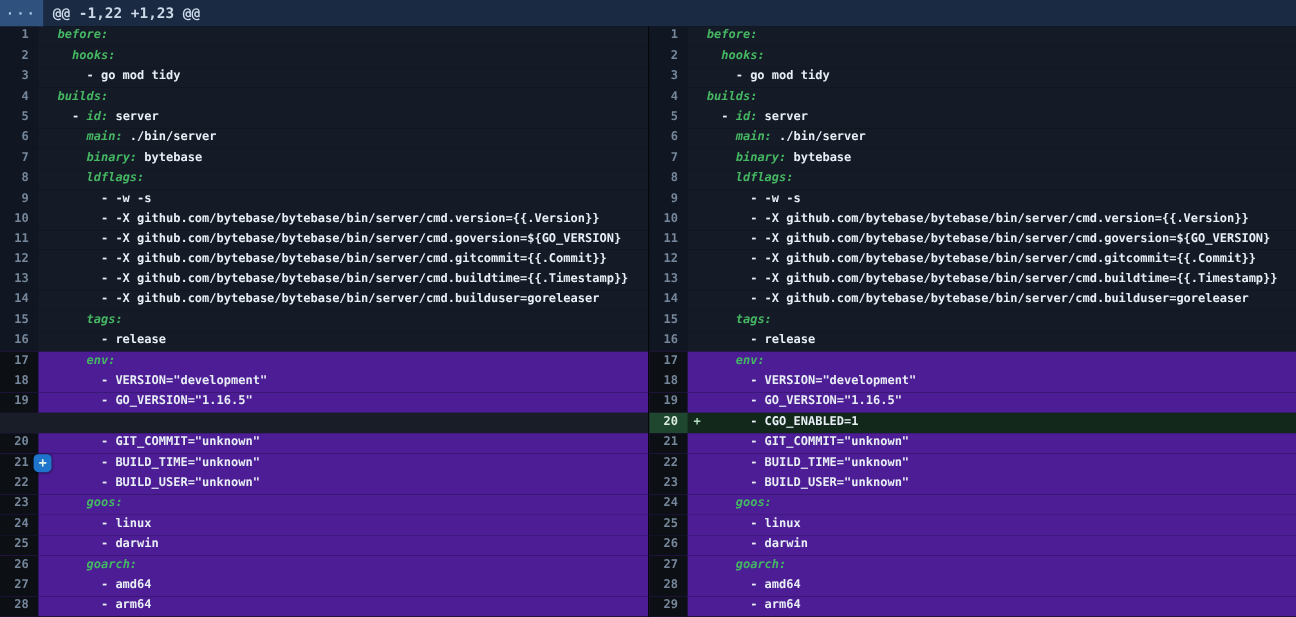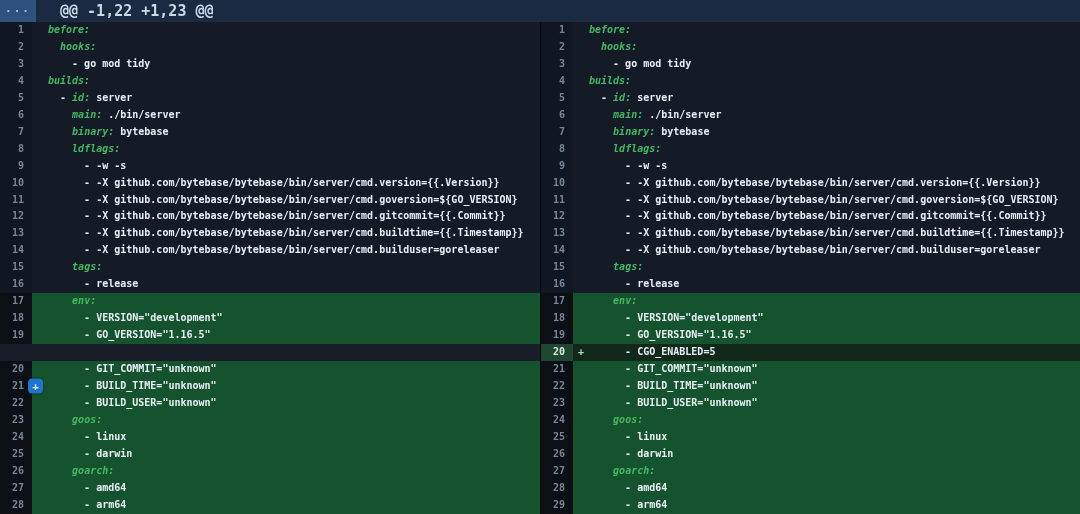--- a/index.html
+++ b/index.html
@@ -6,42 +6,42 @@
   html,body { width:1080px; height:514px; background:#0c0f15; overflow:hidden; }
   body { font-family:"DejaVu Sans Mono","Liberation Mono",monospace; }
 
   .diff-view { width:1080px; height:514px; display:flex; flex-direction:column; }
 
   
   .hunk-bar { height:22px; flex:none; background:#1b2a43; display:flex; align-items:stretch; }
   .expand-btn { width:36px; flex:none; background:#2f517e; color:#a9c7e6; border:none;
                 font-family:inherit; font-size:11px; font-weight:700; letter-spacing:2px;
                 display:flex; align-items:center; justify-content:center; cursor:pointer; }
-  .hunk-text { color:#ccd9e8; font-size:15px; font-weight:600;
-               display:flex; align-items:center; padding-left:24px; white-space:pre; }
+  .hunk-text { color:#ccd9e8; font-size:12px; font-weight:600;
+               display:flex; align-items:center; padding-left:8px; white-space:pre; }
 
   
   .panes { flex:1; display:flex; overflow:hidden; }
   .pane { flex:0 0 540px; width:540px; overflow:hidden; }
   .pane.right { border-left:1px solid #05070a; }
 
   
   .row { display:flex; height:16.9655px; line-height:16.9655px;
          font-size:10px; font-weight:600; position:relative; }
   .num { flex:0 0 32px; text-align:right; padding-right:8px;
          color:#76879b; font-size:10px; cursor:pointer; }
   .marker { flex:0 0 16px; text-align:center; color:#b4dcc0; font-size:10px; }
   .code { flex:1; white-space:pre; overflow:hidden; color:#e8eef5; }
   .k { color:#45b763;font-style:italic; }
   .p { color:#e8eef5; }
 
   
   .row.ctx-a { background:#151b26; }
   .row.ctx-a .num { background:#111722; }
-  .row.ctx-b { background:#14532d; }
+  .row.ctx-b { background:#4c1d95; }
   .row.ctx-b .num { background:#0c0f14; }
   .row.empty { background:#181d27; }
   .row.added { background:#12281b; }
   .row.added .num { background:#1f4730; color:#dcebdf; }
 
   
   .comment-btn { position:absolute; left:28px; top:50%; transform:translateY(-50%);
                  width:15px; height:15px; border:none; border-radius:4px;
                  background:#1f75cb; color:#e4f3e9; font-family:inherit;
                  font-size:11px; font-weight:700; line-height:13px;
@@ -299,21 +299,21 @@
           <div class="code"><span class="p">      - VERSION="development"</span></div>
         </div>
         <div class="row ctx-b">
           <div class="num">19</div>
           <div class="marker"></div>
           <div class="code"><span class="p">      - GO_VERSION="1.16.5"</span></div>
         </div>
         <div class="row added">
           <div class="num">20</div>
           <div class="marker">+</div>
-          <div class="code"><span class="p">      - CGO_ENABLED=5</span></div>
+          <div class="code"><span class="p">      - CGO_ENABLED=1</span></div>
         </div>
         <div class="row ctx-b">
           <div class="num">21</div>
           <div class="marker"></div>
           <div class="code"><span class="p">      - GIT_COMMIT="unknown"</span></div>
         </div>
         <div class="row ctx-b">
           <div class="num">22</div>
           <div class="marker"></div>
           <div class="code"><span class="p">      - BUILD_TIME="unknown"</span></div>

